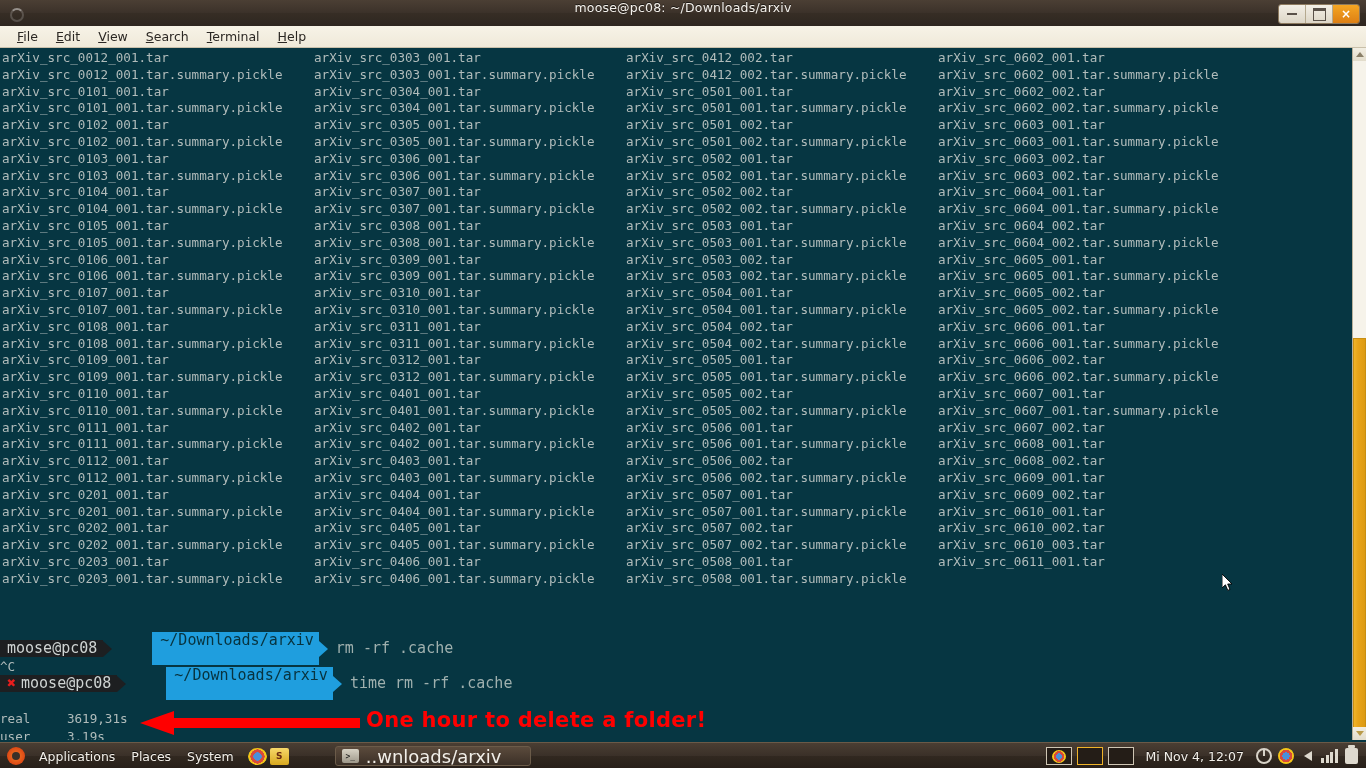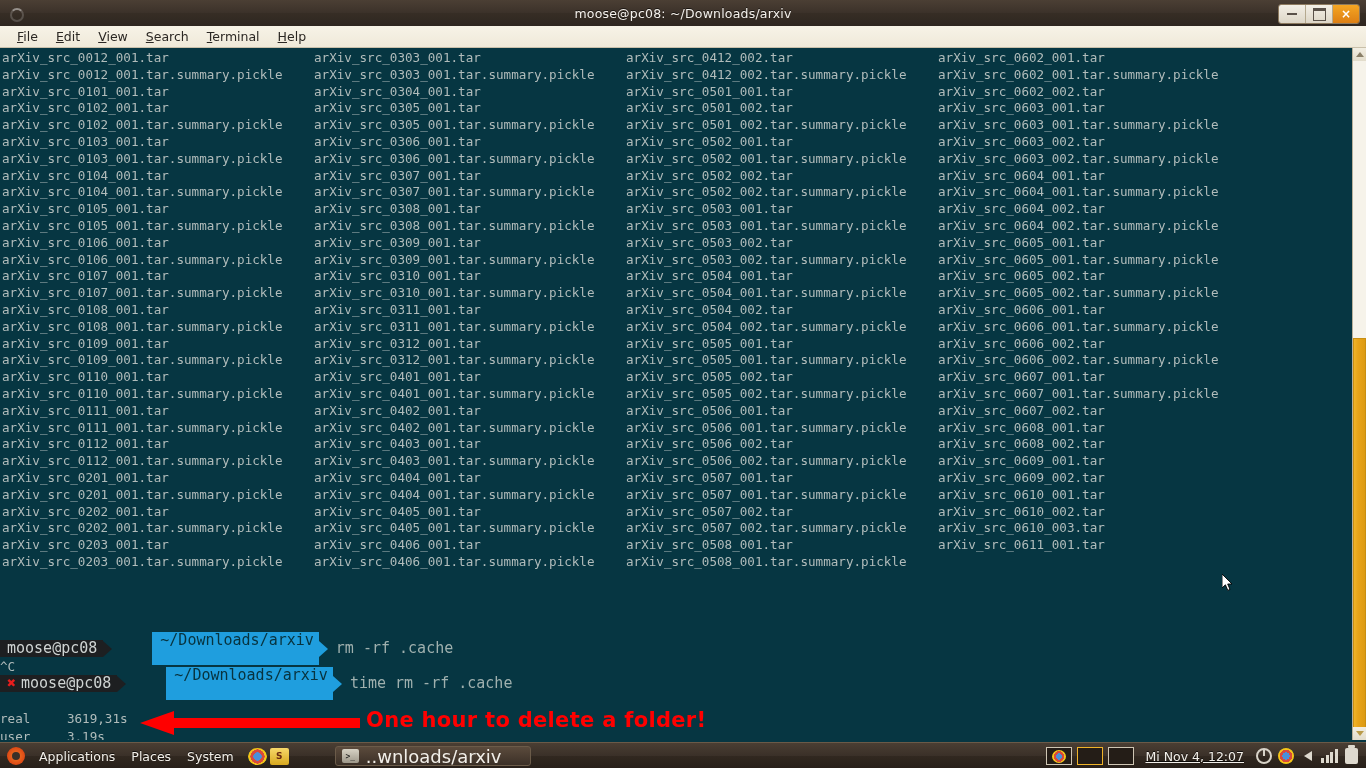--- a/index.html
+++ b/index.html
@@ -10,21 +10,21 @@
     font-family:"DejaVu Sans Mono", monospace;
     -webkit-font-smoothing:antialiased;
   }
   #root{position:relative;width:1366px;height:768px;}
 
   
   .titlebar{
     position:absolute;left:0;top:0;width:1366px;height:26px;
     background:linear-gradient(to bottom,#4b3f34 0%,#3c322a 48%,#362d25 52%,#2e2620 100%);
     border-bottom:1px solid #1d1813;
-    display:flex;align-items:center;justify-content:center;
+    display:flex;justify-content:center;
   }
   .titlebar .ttl{
     font-family:"DejaVu Sans","Liberation Sans",sans-serif;
     font-size:12.5px;color:#f4f1ec;letter-spacing:.2px;
     text-shadow:0 -1px 0 rgba(0,0,0,.6);
   }
   .tb-spinner{
     position:absolute;left:10px;top:8px;width:10px;height:10px;border-radius:50%;
     border:2px solid rgba(255,255,255,.18);border-top-color:rgba(255,255,255,.45);
   }
@@ -140,21 +140,21 @@
   }
   .wintask .ti{width:17px;height:14px;background:linear-gradient(to bottom,#d7d2c4,#9e988a);
     border-radius:2px;margin-right:7px;display:flex;align-items:center;justify-content:center;
     font-size:8px;color:#111;font-family:"DejaVu Sans Mono",monospace;}
   .wintask .tt{font-family:"DejaVu Sans","Liberation Sans",sans-serif;font-size:18px;color:#f2efe9;}
   .tray{margin-left:auto;display:flex;align-items:center;padding-right:6px;gap:5px;}
   .wsbox{width:26px;height:18px;border:1px solid #cfc6b4;background:#241d17;
     display:flex;align-items:center;justify-content:center;box-sizing:border-box;}
   .wsbox.active{border-color:#f0b429;}
   .clock{font-family:"DejaVu Sans","Liberation Sans",sans-serif;font-size:12.5px;
-    color:#f2efe9;padding:0 6px;text-shadow:0 -1px 0 rgba(0,0,0,.7);text-decoration:underline;}
+    color:#f2efe9;padding:0 6px;text-shadow:0 -1px 0 rgba(0,0,0,.7);}
   .tryicon{width:17px;height:17px;display:flex;align-items:center;justify-content:center;}
   .pwr{width:16px;height:16px;border-radius:50%;border:2px solid #d8d3c8;position:relative;box-sizing:border-box;}
   .pwr::after{content:"";position:absolute;left:50%;top:-1px;margin-left:-1px;width:2px;height:7px;background:#d8d3c8;}
   .spk{width:0;height:0;border-top:5px solid transparent;border-bottom:5px solid transparent;border-right:8px solid #ded9ce;}
   .bars{display:flex;align-items:flex-end;gap:1.5px;height:14px;}
   .bars i{width:3px;background:#ded9ce;display:block;}
   .batt{width:13px;height:16px;background:#ded9ce;border-radius:2px;position:relative;}
   .batt::after{content:"";position:absolute;left:3px;top:-3px;width:7px;height:3px;background:#ded9ce;border-radius:1px;}
 </style>
 </head>
@@ -185,20 +185,21 @@
     <div class="menu-item"><u>S</u><span>earch</span></div>
     <div class="menu-item"><u>T</u><span>erminal</span></div>
     <div class="menu-item"><u>H</u><span>elp</span></div>
   </div>
 
   <div class="term">
     <div class="grid" id="listing">
         <div class="row"><span class="cell c1">arXiv_src_0012_001.tar</span><span class="cell c2">arXiv_src_0303_001.tar</span><span class="cell c3">arXiv_src_0412_002.tar</span><span class="cell c4">arXiv_src_0602_001.tar</span></div>
         <div class="row"><span class="cell c1">arXiv_src_0012_001.tar.summary.pickle</span><span class="cell c2">arXiv_src_0303_001.tar.summary.pickle</span><span class="cell c3">arXiv_src_0412_002.tar.summary.pickle</span><span class="cell c4">arXiv_src_0602_001.tar.summary.pickle</span></div>
         <div class="row"><span class="cell c1">arXiv_src_0101_001.tar</span><span class="cell c2">arXiv_src_0304_001.tar</span><span class="cell c3">arXiv_src_0501_001.tar</span><span class="cell c4">arXiv_src_0602_002.tar</span></div>
+        <div class="row"><span class="cell c1">arXiv_src_0101_001.tar.summary.pickle</span><span class="cell c2">arXiv_src_0304_001.tar.summary.pickle</span><span class="cell c3">arXiv_src_0501_001.tar.summary.pickle</span><span class="cell c4">arXiv_src_0602_002.tar.summary.pickle</span></div>
         <div class="row"><span class="cell c1">arXiv_src_0102_001.tar</span><span class="cell c2">arXiv_src_0305_001.tar</span><span class="cell c3">arXiv_src_0501_002.tar</span><span class="cell c4">arXiv_src_0603_001.tar</span></div>
         <div class="row"><span class="cell c1">arXiv_src_0102_001.tar.summary.pickle</span><span class="cell c2">arXiv_src_0305_001.tar.summary.pickle</span><span class="cell c3">arXiv_src_0501_002.tar.summary.pickle</span><span class="cell c4">arXiv_src_0603_001.tar.summary.pickle</span></div>
         <div class="row"><span class="cell c1">arXiv_src_0103_001.tar</span><span class="cell c2">arXiv_src_0306_001.tar</span><span class="cell c3">arXiv_src_0502_001.tar</span><span class="cell c4">arXiv_src_0603_002.tar</span></div>
         <div class="row"><span class="cell c1">arXiv_src_0103_001.tar.summary.pickle</span><span class="cell c2">arXiv_src_0306_001.tar.summary.pickle</span><span class="cell c3">arXiv_src_0502_001.tar.summary.pickle</span><span class="cell c4">arXiv_src_0603_002.tar.summary.pickle</span></div>
         <div class="row"><span class="cell c1">arXiv_src_0104_001.tar</span><span class="cell c2">arXiv_src_0307_001.tar</span><span class="cell c3">arXiv_src_0502_002.tar</span><span class="cell c4">arXiv_src_0604_001.tar</span></div>
         <div class="row"><span class="cell c1">arXiv_src_0104_001.tar.summary.pickle</span><span class="cell c2">arXiv_src_0307_001.tar.summary.pickle</span><span class="cell c3">arXiv_src_0502_002.tar.summary.pickle</span><span class="cell c4">arXiv_src_0604_001.tar.summary.pickle</span></div>
         <div class="row"><span class="cell c1">arXiv_src_0105_001.tar</span><span class="cell c2">arXiv_src_0308_001.tar</span><span class="cell c3">arXiv_src_0503_001.tar</span><span class="cell c4">arXiv_src_0604_002.tar</span></div>
         <div class="row"><span class="cell c1">arXiv_src_0105_001.tar.summary.pickle</span><span class="cell c2">arXiv_src_0308_001.tar.summary.pickle</span><span class="cell c3">arXiv_src_0503_001.tar.summary.pickle</span><span class="cell c4">arXiv_src_0604_002.tar.summary.pickle</span></div>
         <div class="row"><span class="cell c1">arXiv_src_0106_001.tar</span><span class="cell c2">arXiv_src_0309_001.tar</span><span class="cell c3">arXiv_src_0503_002.tar</span><span class="cell c4">arXiv_src_0605_001.tar</span></div>
         <div class="row"><span class="cell c1">arXiv_src_0106_001.tar.summary.pickle</span><span class="cell c2">arXiv_src_0309_001.tar.summary.pickle</span><span class="cell c3">arXiv_src_0503_002.tar.summary.pickle</span><span class="cell c4">arXiv_src_0605_001.tar.summary.pickle</span></div>

